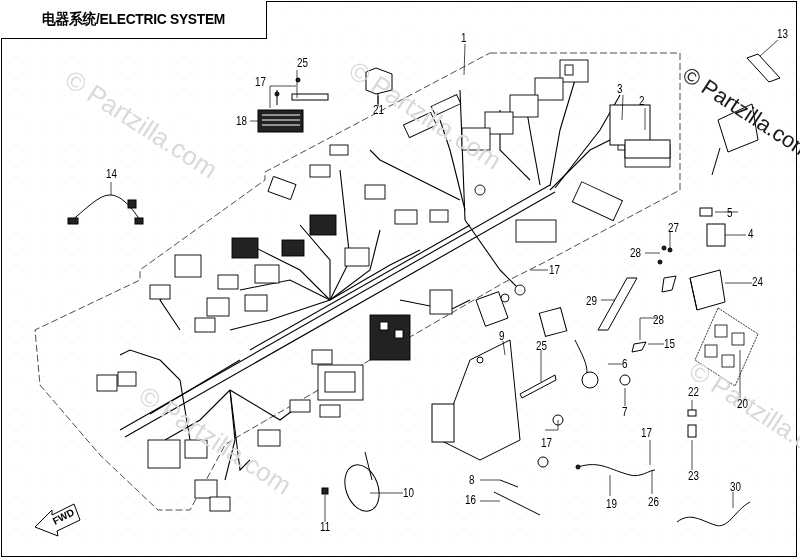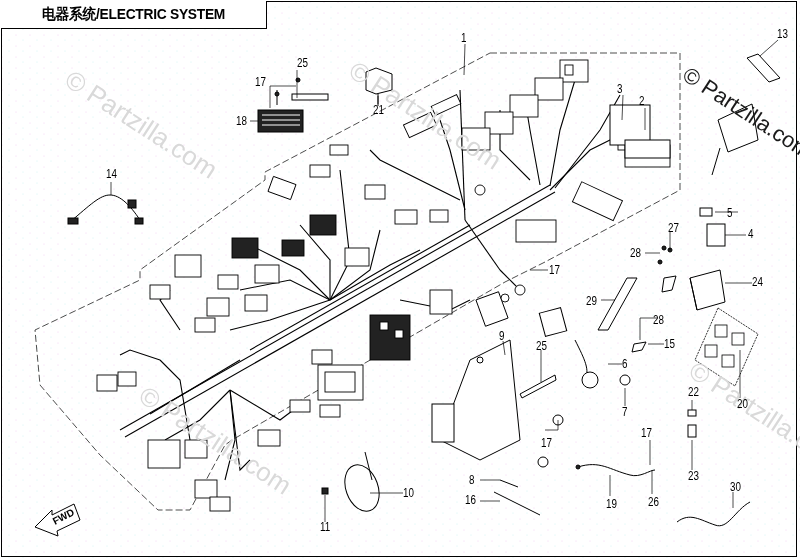--- a/index.html
+++ b/index.html
@@ -1,21 +1,21 @@
 <!DOCTYPE html>
 <html><head>
 <meta charset="utf-8">
 <style>
   html, body { margin: 0; padding: 0; background: #ffffff; }
   body { width: 800px; height: 560px; position: relative; overflow: hidden;
          font-family: "Liberation Sans", sans-serif; }
   #canvas { position: absolute; left: 0; top: 0; width: 800px; height: 560px; }
   .frame { position: absolute; left: 1px; top: 1px; width: 796px; height: 556px;
            border: 1.5px solid #000; box-sizing: border-box; }
-  .title-box { position: absolute; left: 1px; top: 1px; width: 266px; height: 28px;
+  .title-box { position: absolute; left: 1px; top: 1px; width: 266px; height: 38px;
                border-right: 1.5px solid #000; border-bottom: 1.5px solid #000; box-sizing: border-box;
                display: flex; align-items: center; justify-content: center; background: #fff; }
   .title-text { font-family: "Liberation Sans", sans-serif; font-size: 15px; font-weight: bold;
                 color: #000; letter-spacing: -0.3px; transform: scaleX(0.92); }
   .callout { position: absolute; font-family: "Liberation Sans", sans-serif; font-size: 12px;
              color: #000; transform: scaleX(0.82); transform-origin: left top; line-height: 1; cursor: pointer; }
   .watermark { position: absolute; font-family: "Liberation Sans", sans-serif; font-size: 26px;
                color: #d9d9d9; white-space: nowrap; transform-origin: left top; pointer-events: none; }
   .watermark.dark { color: #1a1a1a; font-size: 22px; }
 </style>

